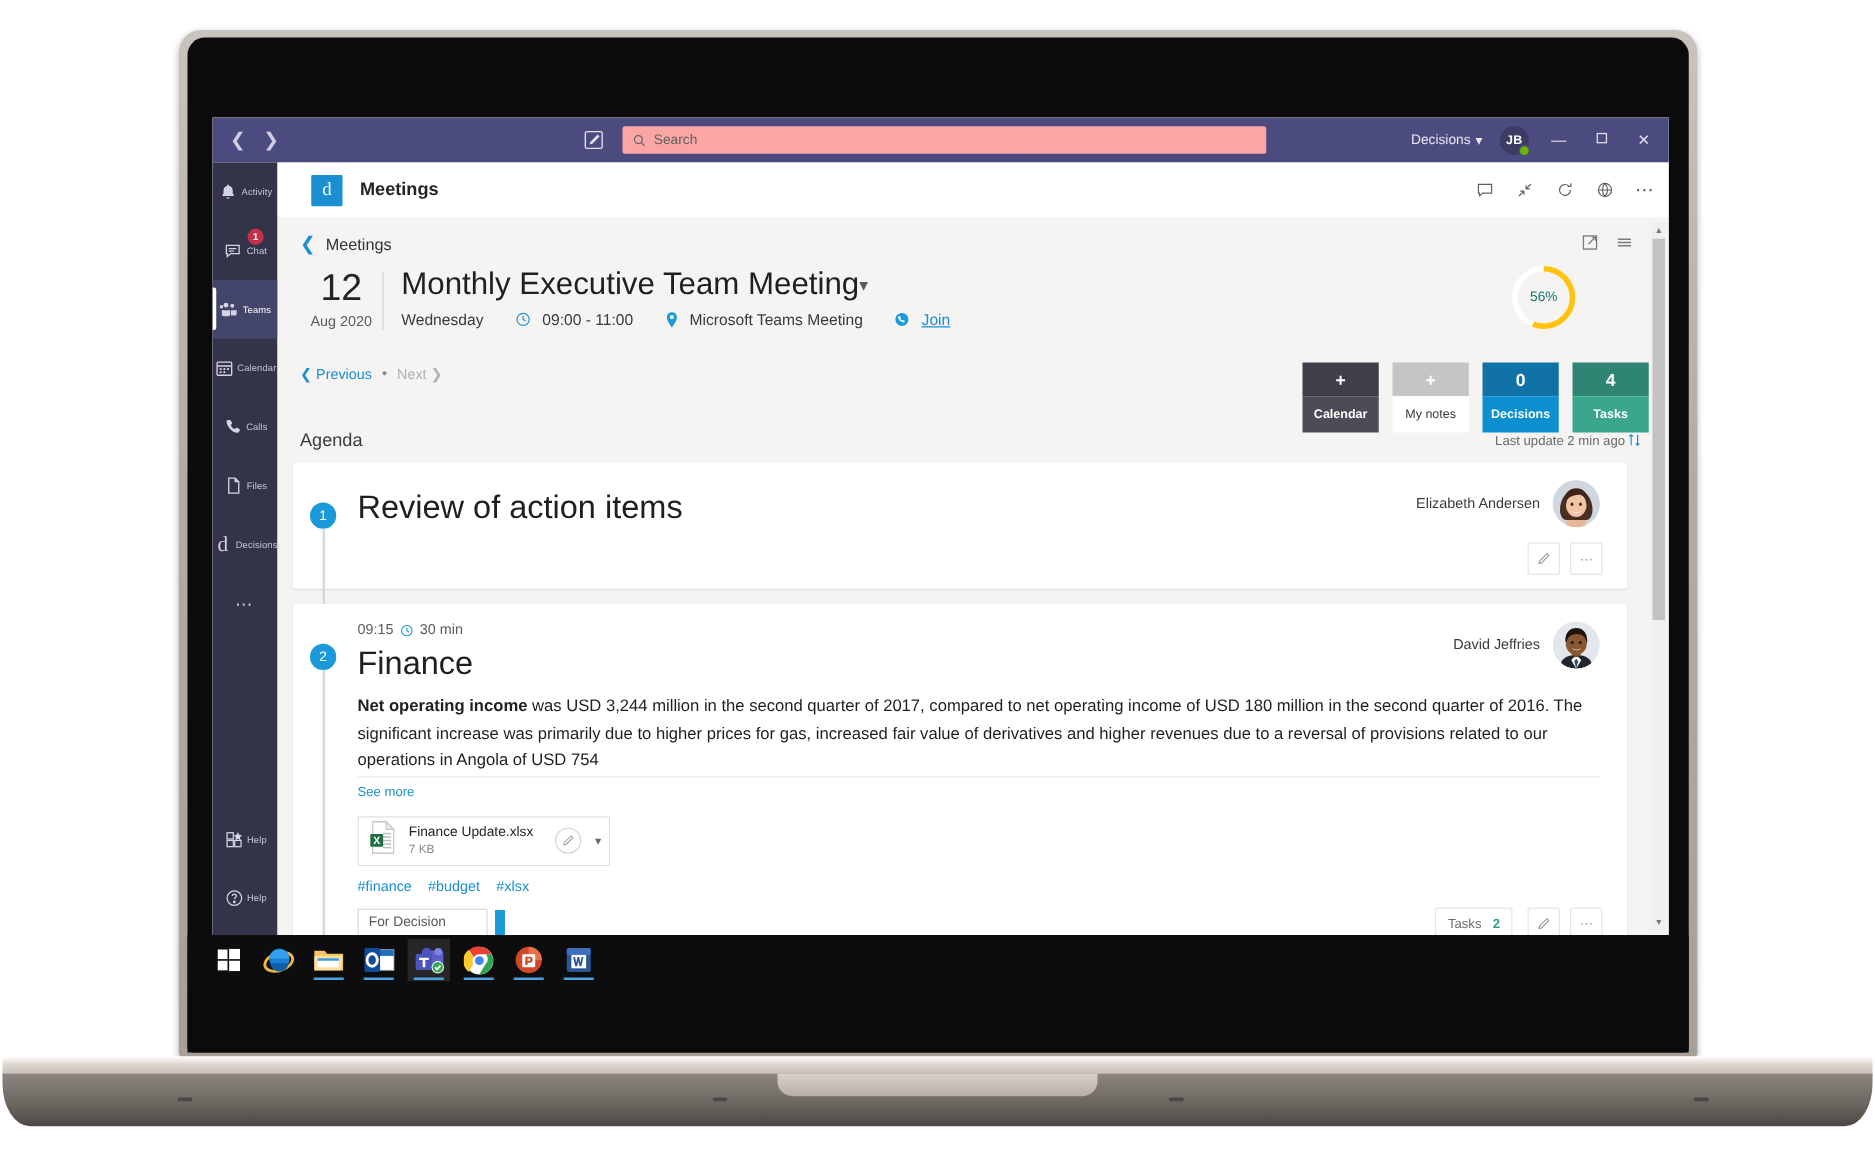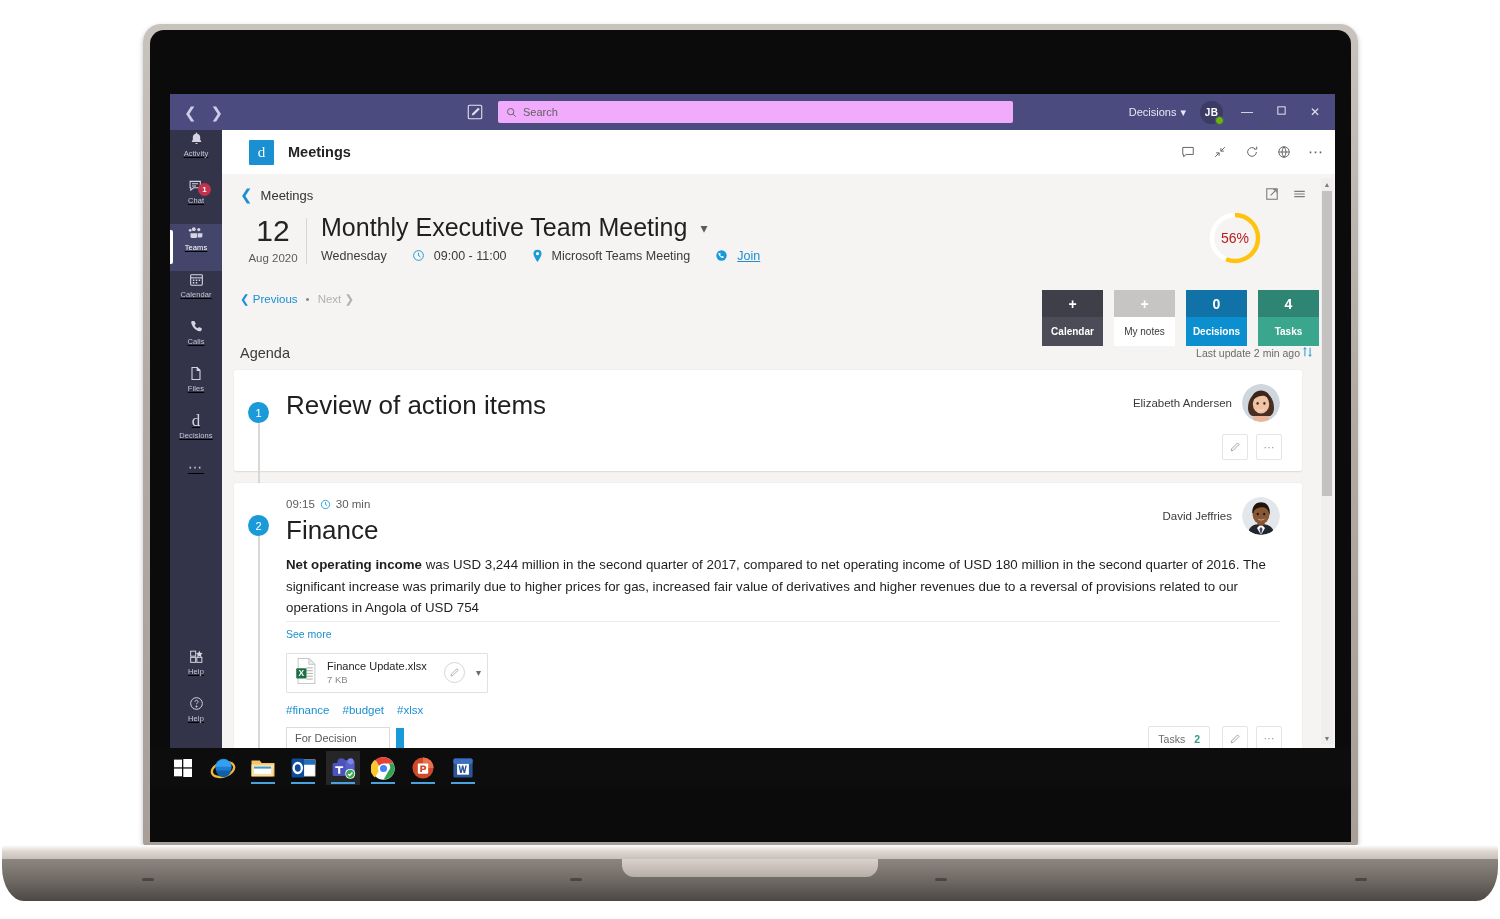--- a/index.html
+++ b/index.html
@@ -60,21 +60,21 @@
     background: #4b4b80; display: flex; align-items: center;
   }
   .nav-arrows { display: flex; gap: 14px; margin-left: 14px; color: #cfcde4; font-size: 15px; }
   .nav-arrow { cursor: pointer; line-height: 1; }
   .compose-icon {
     position: absolute; left: 296px; top: 9px; width: 18px; height: 18px;
     color: #e3e2ee;
   }
   .searchbox {
     position: absolute; left: 328px; top: 7px; width: 515px; height: 22px;
-    background: #f0abfc; border-radius: 2px; display: flex; align-items: center;
+    background: #fca5a5; border-radius: 2px; display: flex; align-items: center;
     padding-left: 8px; gap: 6px;
   }
   .searchbox svg { flex: none; }
   .search-text { font-size: 11px; color: #616161; }
   .tb-right {
     position: absolute; right: 10px; top: 0; height: 36px;
     display: flex; align-items: center; gap: 14px;
   }
   .org-name { font-size: 11px; color: #e8e7f2; display:flex; align-items:center; gap:4px; }
   .avatar-pill {
@@ -88,22 +88,22 @@
   }
   .win-btn { color: #e3e2ee; font-size: 12px; width: 20px; text-align: center; cursor: pointer; }
 
   
   .rail {
     position: absolute; left: 0; top: 36px; width: 52px; height: 618px;
     background: #33344a;
   }
   .rail-item {
     position: relative; width: 52px; height: 47px;
-    display: flex; flex-direction: column; align-items: center; justify-content: flex-start;
-    gap: 2px; cursor: pointer; text-decoration: underline;
+    display: flex; flex-direction: row; align-items: center; justify-content: center;
+    gap: 2px; cursor: pointer;
   }
   .rail-item .lbl { font-size: 7.5px; color: #c8c6d7; letter-spacing: .1px; }
   .rail-item.active { background: #44456a; }
   .rail-item.active::before {
     content: ""; position: absolute; left: 0; top: 6px; width: 3px; height: 34px;
     background: #ffffff; border-radius: 0 2px 2px 0;
   }
   .rail-item.active .lbl { color: #ffffff; }
   .rail-icon { width: 17px; height: 17px; color: #d6d4e2; display:flex; align-items:center; justify-content:center; }
   .rail-badge {
@@ -148,37 +148,37 @@
   }
   .crumb-tools .ct { width: 15px; height: 15px; cursor:pointer; display:flex;align-items:center;justify-content:center;}
 
   
   .mtg-head { position: absolute; left: 18px; top: 40px; display: flex; align-items: flex-start; }
   .mtg-date { width: 66px; text-align: center; padding-top: 2px; }
   .mtg-day { font-size: 30px; color: #252424; font-weight: 300; line-height: 1; }
   .mtg-monthyear { font-size: 11.5px; color: #5c5c5c; margin-top: 6px; }
   .date-sep { width: 1px; background: #d6d5d4; margin: 4px 14px 0 0; align-self: stretch; }
   .mtg-main { padding-top: 0; }
-  .mtg-title-row { display: flex; align-items: center; gap: 13px; }
+  .mtg-title-row { display: flex; align-items: center; }
   .mtg-title { font-size: 25px; color: #201f1e; font-weight: 400; line-height: 1.1; }
   .mtg-title-chev { color: #5c5c5c; font-size: 14px; cursor: pointer; }
   .mtg-meta { display: flex; align-items: center; gap: 9px; margin-top: 7px; font-size: 12.5px; color: #3b3a39; }
   .mtg-meta .sep { width: 7px; }
   .ico-blue { color: #1a9ad8; display: inline-flex; align-items:center; }
   .join-link { color: #1a8fd1; text-decoration: underline; cursor: pointer; }
   .prevnext { position: absolute; left: 18px; top: 118px; display: flex; align-items: center; gap: 8px; font-size: 11.5px; }
   .pn-prev { color: #1a8fd1; cursor: pointer; }
   .pn-dot { color: #8a8886; }
   .pn-next { color: #b3b0ad; cursor: pointer; }
 
   
   .ring { position: absolute; right: 72px; top: 36px; width: 56px; height: 56px; }
   .ring-label {
     position: absolute; inset: 0; display: flex; align-items: center; justify-content: center;
-    font-size: 14px; color: #b91c1c;
+    font-size: 11px; color: #0f766e;
   }
 
   
   .stats { position: absolute; right: 16px; top: 116px; display: flex; gap: 11px; }
   .stat { width: 61px; height: 56px; display: flex; flex-direction: column; }
   .stat .top { flex: 0 0 27px; display:flex; align-items:center; justify-content:center; font-size: 14px; font-weight: bold; color:#ffffff; }
   .stat .bot { flex: 1; display:flex; align-items:center; justify-content:center; font-size: 10px; font-weight: bold; }
   .stat.minutes .top { background:#3f3f4a; } .stat.minutes .bot { background:#4c4c58; color:#ffffff; }
   .stat.notes .top { background:#c6c5c4; } .stat.notes .bot { background:#ffffff; color:#3b3a39; font-weight:normal;}
   .stat.decisions .top { background:#1072a6; } .stat.decisions .bot { background:#0b8fce; color:#ffffff; }

